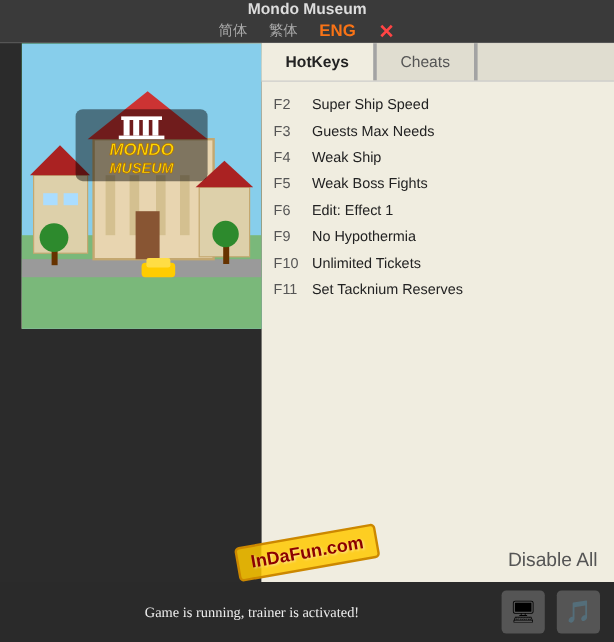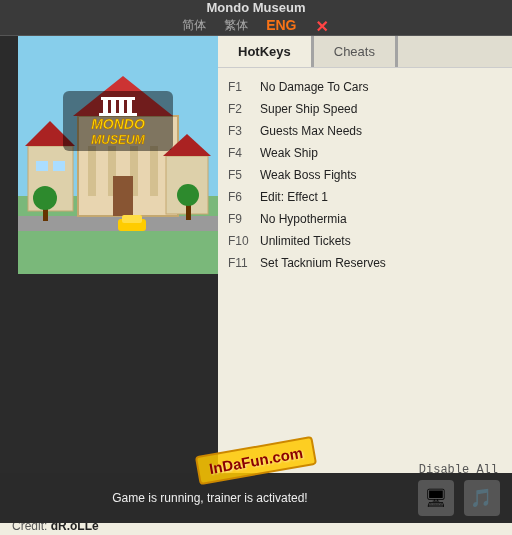--- a/index.html
+++ b/index.html
@@ -120,27 +120,26 @@
       color: #222;
     }
 
     
     .disable-all-area {
       padding: 4px 10px 6px;
       background: #f0ede0;
       text-align: right;
     }
     .disable-all-btn {
-      font-size: 12px;
+      font-size: 16px;
       color: #555;
       cursor: pointer;
       background: none;
       border: none;
       padding: 2px 4px;
-      font-family: Liberation Mono, monospace;
     }
 
     
     .lower-section {
       display: flex;
       height: calc(535px - 36px - 250px);
       background: #f0ede0;
     }
 
     .info-panel {
@@ -159,29 +158,30 @@
       color: #555;
     }
     .info-value {
       color: #222;
       font-weight: bold;
     }
 
     
     .status-bar {
       position: absolute;
-      bottom: 12px;
+      bottom: 0;
       left: 0;
       right: 0;
       height: 50px;
       background: #2a2a2a;
       display: flex;
       align-items: center;
       padding: 0 12px;
       gap: 10px;
+      font-family: Liberation Serif, serif;
     }
     .status-text {
       flex: 1;
       color: #eee;
       font-size: 12px;
       text-align: center;
     }
     .status-icon {
       width: 36px;
       height: 36px;
@@ -298,24 +298,20 @@
 
   <div class="right-panel">
 
     <div class="tabs-bar">
       <div class="tab active">HotKeys</div>
       <div class="tab">Cheats</div>
     </div>
 
     <div class="cheats-list">
       <div class="cheat-item">
-        <span class="cheat-key">F1</span>
-        <span class="cheat-label">No Damage To Cars</span>
-      </div>
-      <div class="cheat-item">
         <span class="cheat-key">F2</span>
         <span class="cheat-label">Super Ship Speed</span>
       </div>
       <div class="cheat-item">
         <span class="cheat-key">F3</span>
         <span class="cheat-label">Guests Max Needs</span>
       </div>
       <div class="cheat-item">
         <span class="cheat-key">F4</span>
         <span class="cheat-label">Weak Ship</span>

